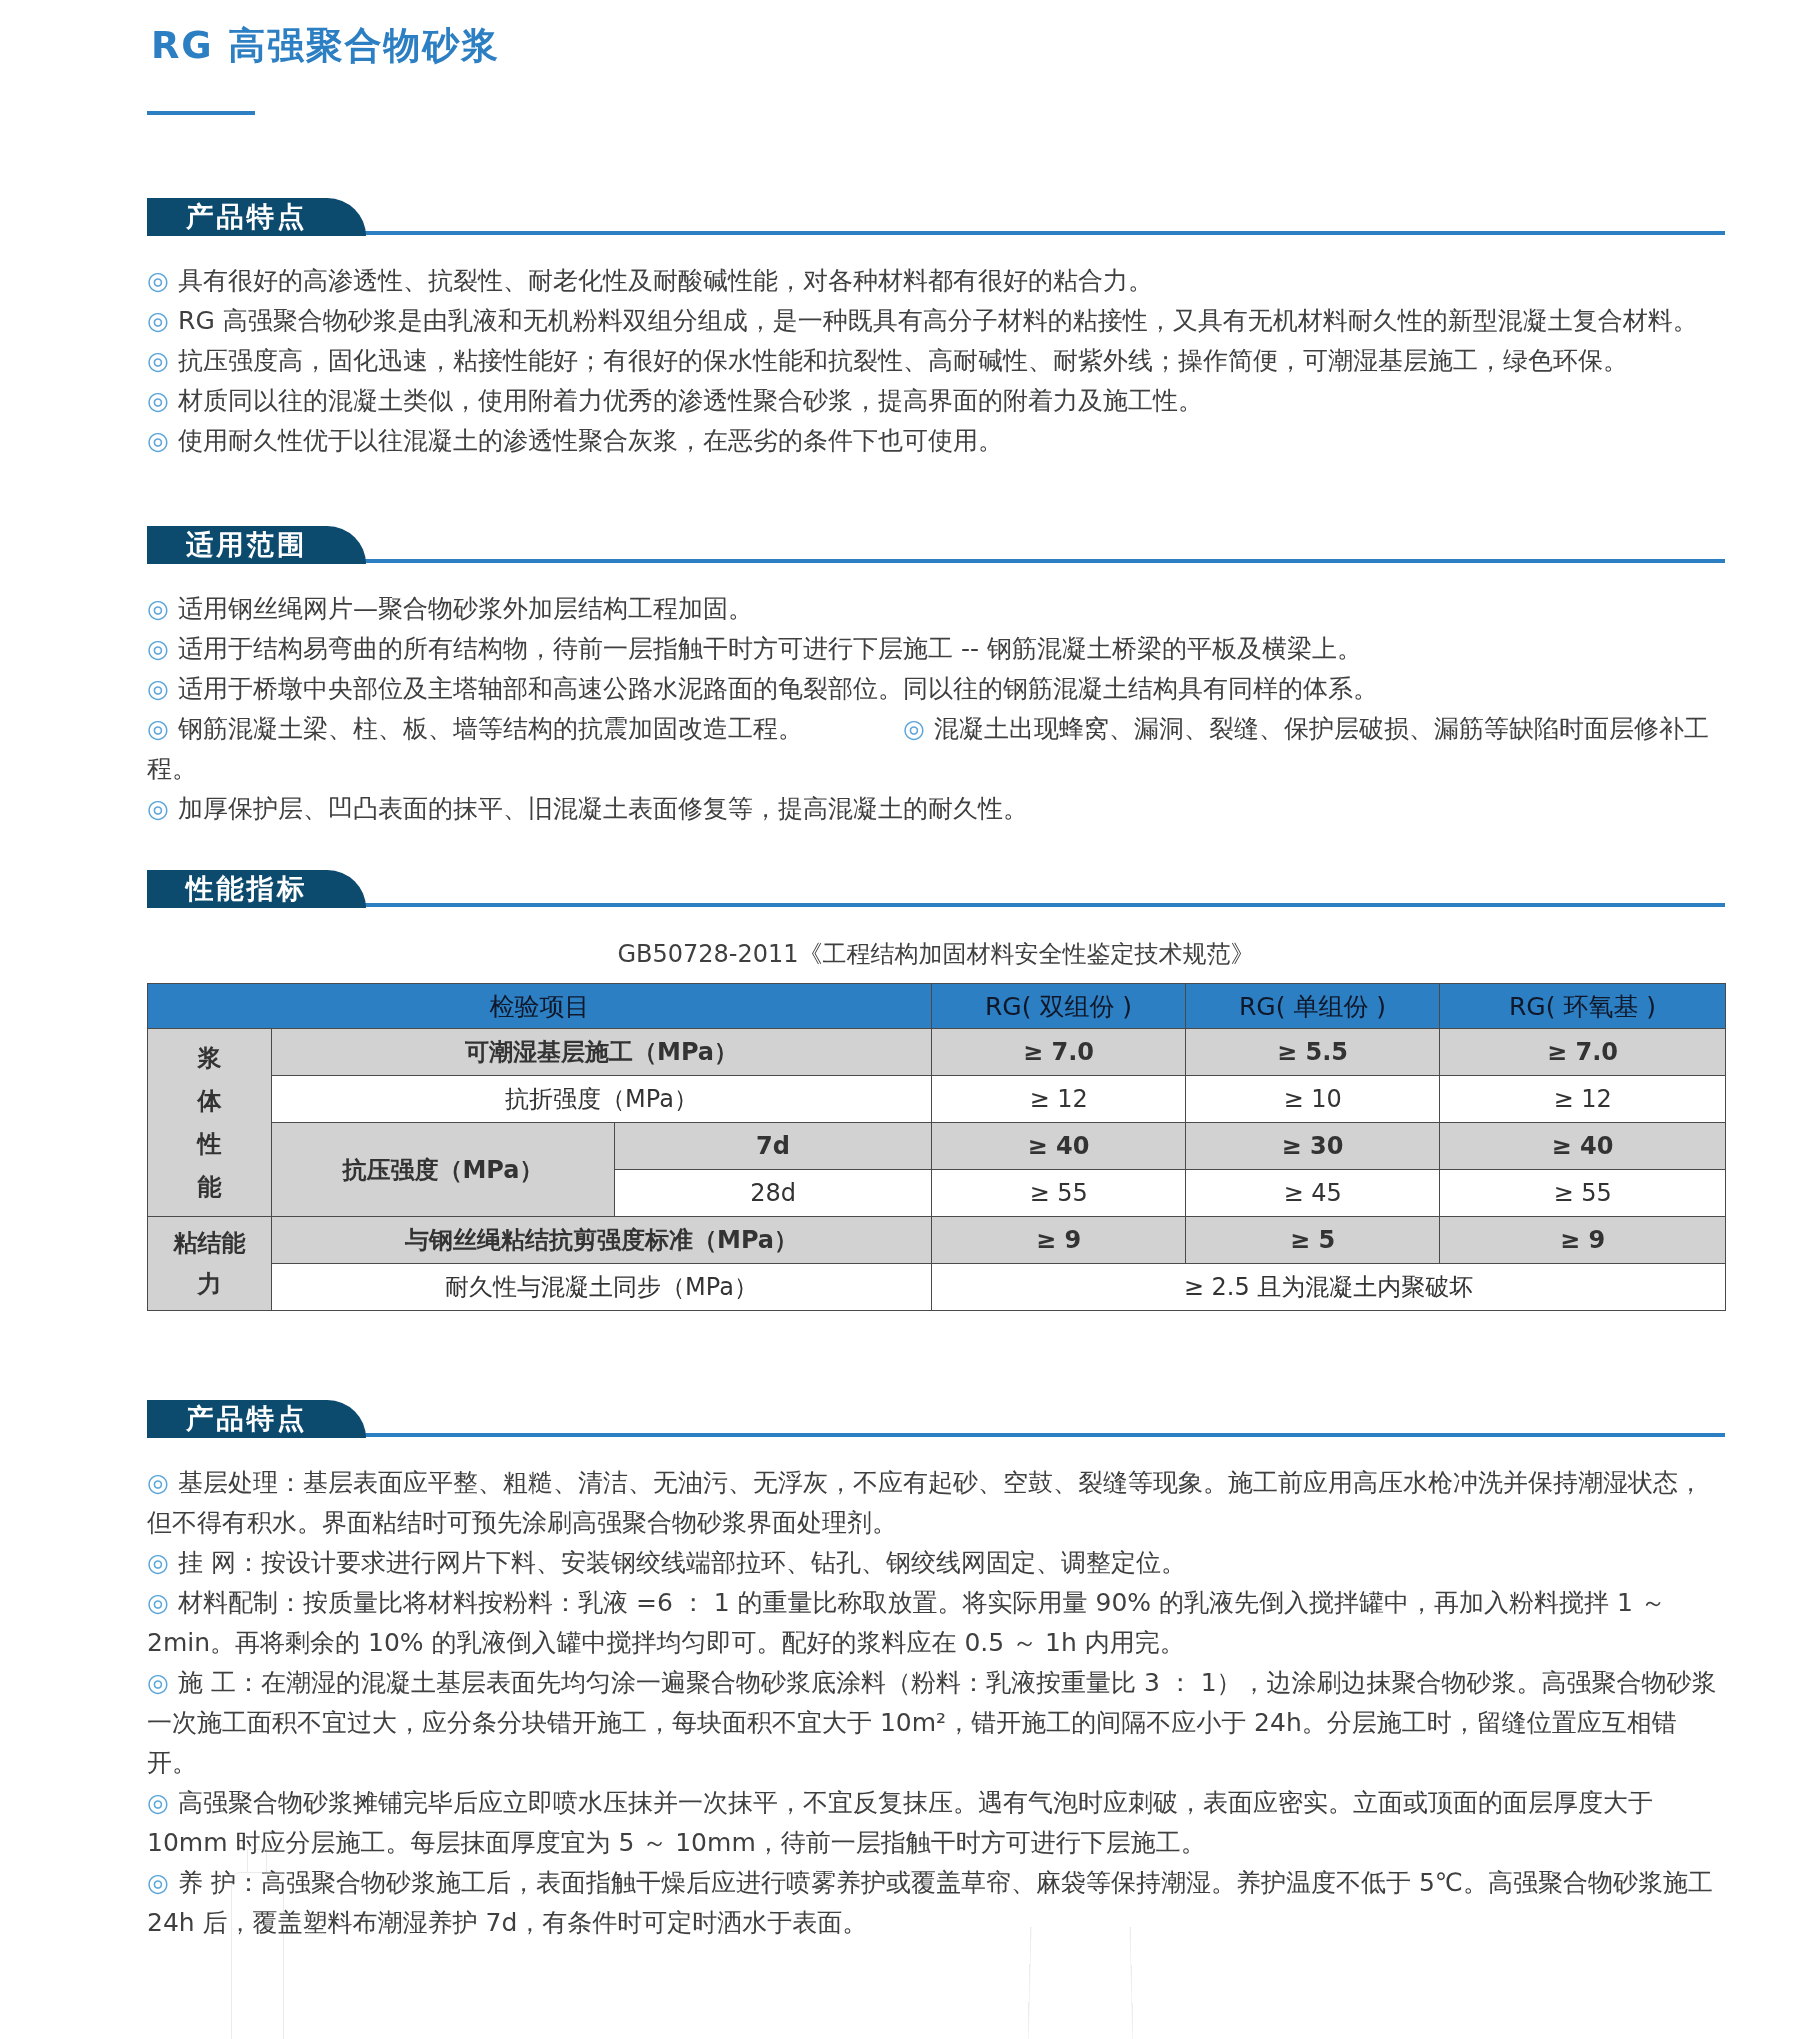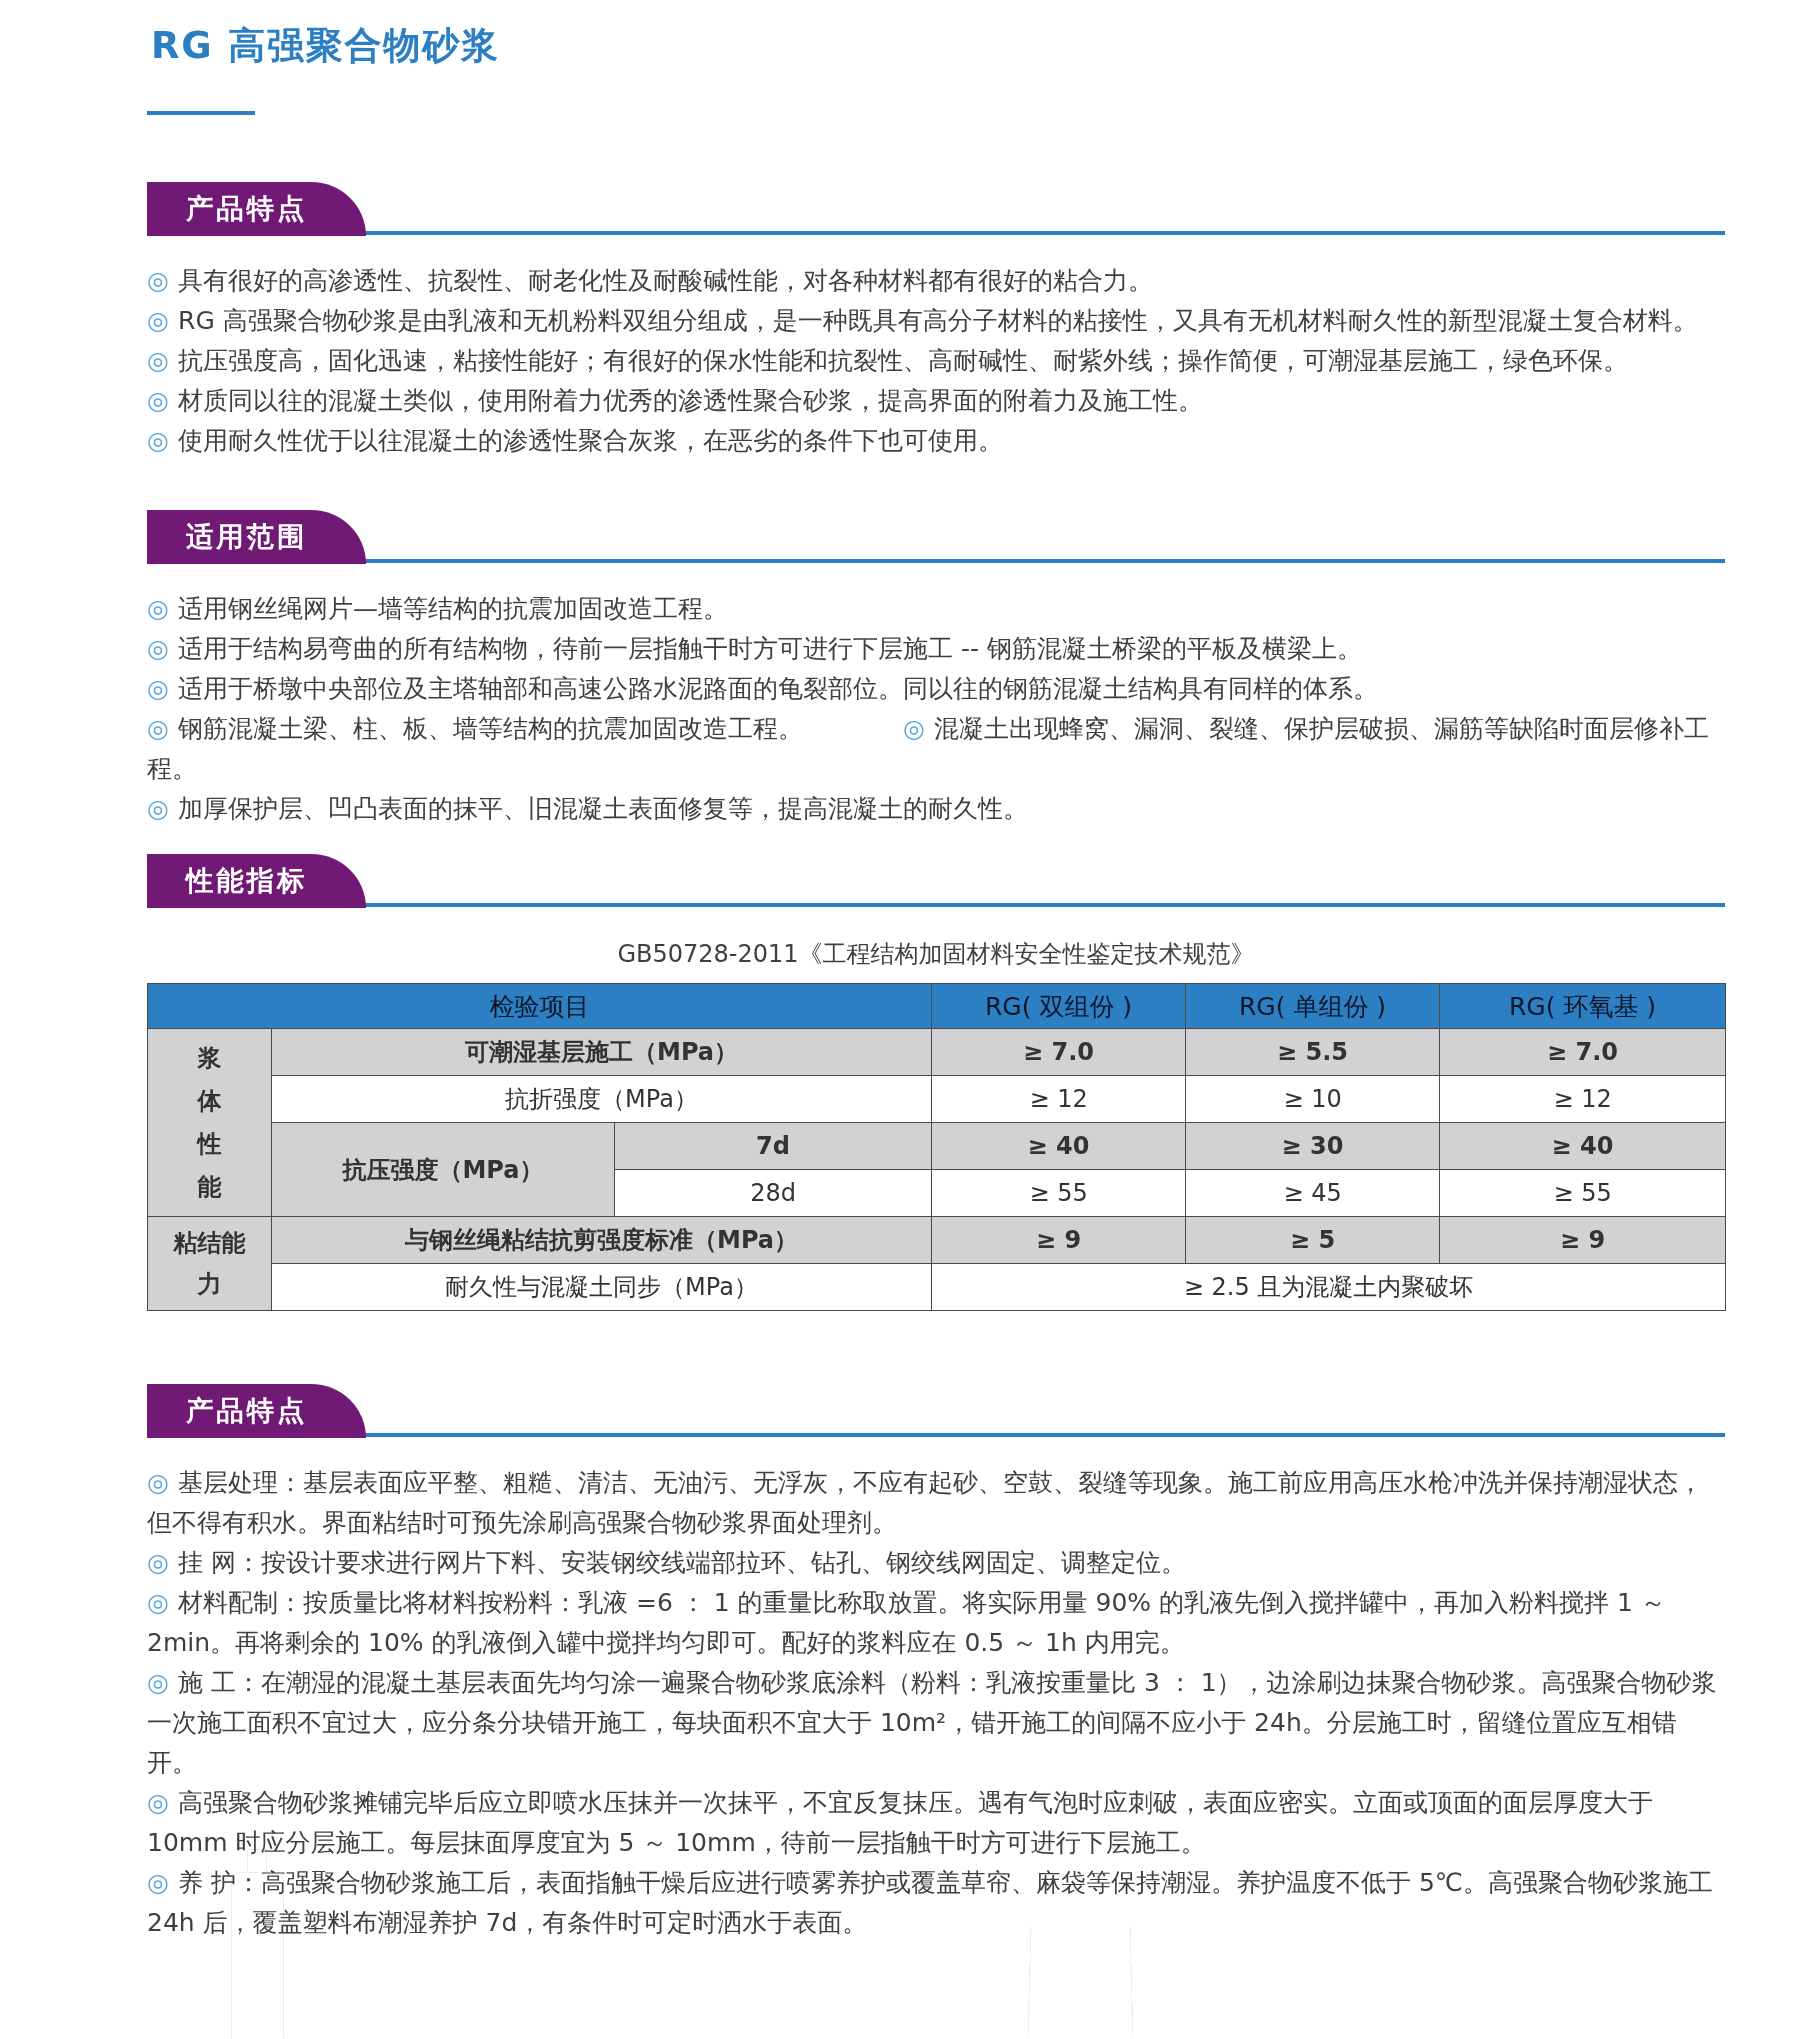--- a/index.html
+++ b/index.html
@@ -32,23 +32,23 @@
   
   .section{margin:0;}
   .sec-head{
     position:relative;
     height:50px;
     border-bottom:4.6px solid #2C7FC2;
   }
   .badge{
     position:absolute;
     left:0;bottom:-4.6px;
-    width:180px;height:54px;
+    width:180px;height:38px;
     padding-left:39px;
-    background:#701a75;
+    background:#0c4a6e;
     border-top-right-radius:55px 54px;
     display:flex;align-items:center;
     color:#ffffff;
     font-size:27.5px;font-weight:bold;
     letter-spacing:2.8px;
     box-sizing:content-box;
   }
   .m-features{margin-top:66px;}
   .m-scope{margin-top:48px;}
   .m-perf{margin-top:24px;}
@@ -143,21 +143,21 @@
       </div>
     </section>
 
     <section class="section m-scope">
       <div class="sec-head">
         <div class="badge">
           <span>适用范围</span>
         </div>
       </div>
       <div class="bullets">
-        <div class="bullet"><span class="b-icon">◎</span><span class="b-text">适用钢丝绳网片—墙等结构的抗震加固改造工程。</span></div>
+        <div class="bullet"><span class="b-icon">◎</span><span class="b-text">适用钢丝绳网片—聚合物砂浆外加层结构工程加固。</span></div>
         <div class="bullet"><span class="b-icon">◎</span><span class="b-text">适用于结构易弯曲的所有结构物，待前一层指触干时方可进行下层施工 -- 钢筋混凝土桥梁的平板及横梁上。</span></div>
         <div class="bullet"><span class="b-icon">◎</span><span class="b-text">适用于桥墩中央部位及主塔轴部和高速公路水泥路面的龟裂部位。同以往的钢筋混凝土结构具有同样的体系。</span></div>
         <div class="bullet">
           <span class="pair"><span class="b-icon">◎</span><span class="b-text">钢筋混凝土梁、柱、板、墙等结构的抗震加固改造工程。</span></span>
           <span class="pair pair-2"><span class="b-icon">◎</span><span class="b-text">混凝土出现蜂窝、漏洞、裂缝、保护层破损、漏筋等缺陷时面层修补工程。</span></span>
         </div>
         <div class="bullet"><span class="b-icon">◎</span><span class="b-text">加厚保护层、凹凸表面的抹平、旧混凝土表面修复等，提高混凝土的耐久性。</span></div>
       </div>
     </section>
 

